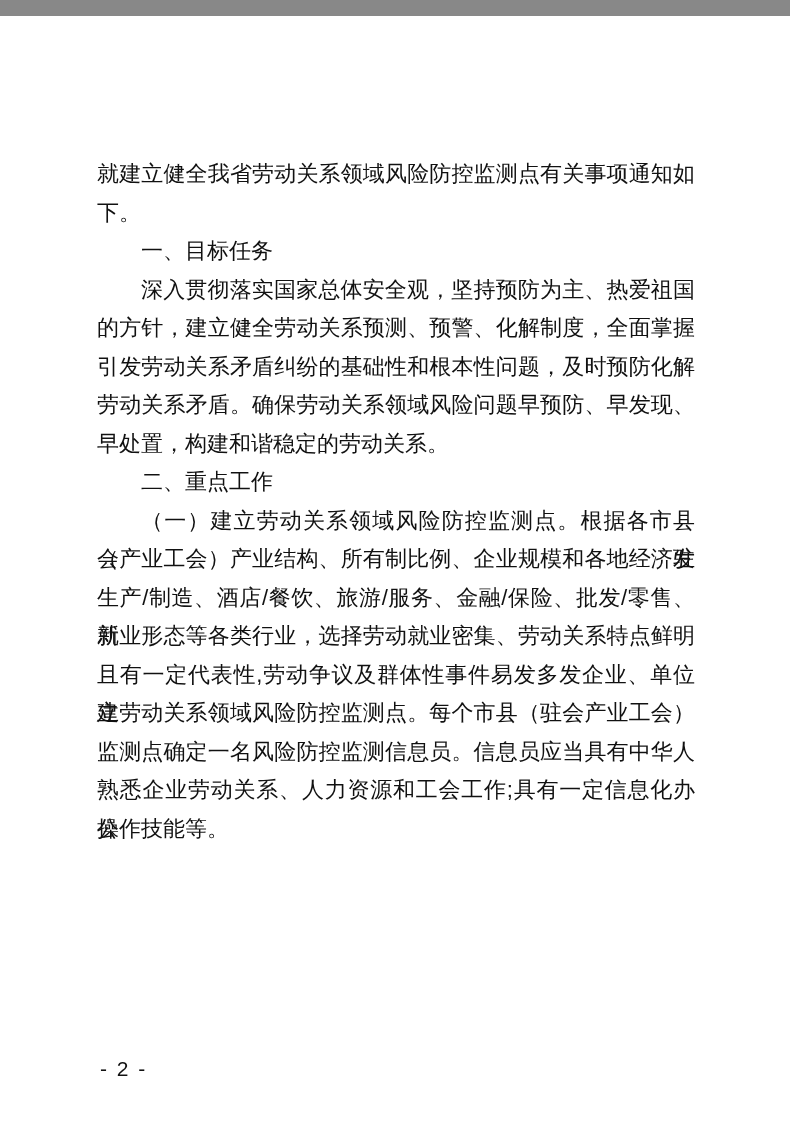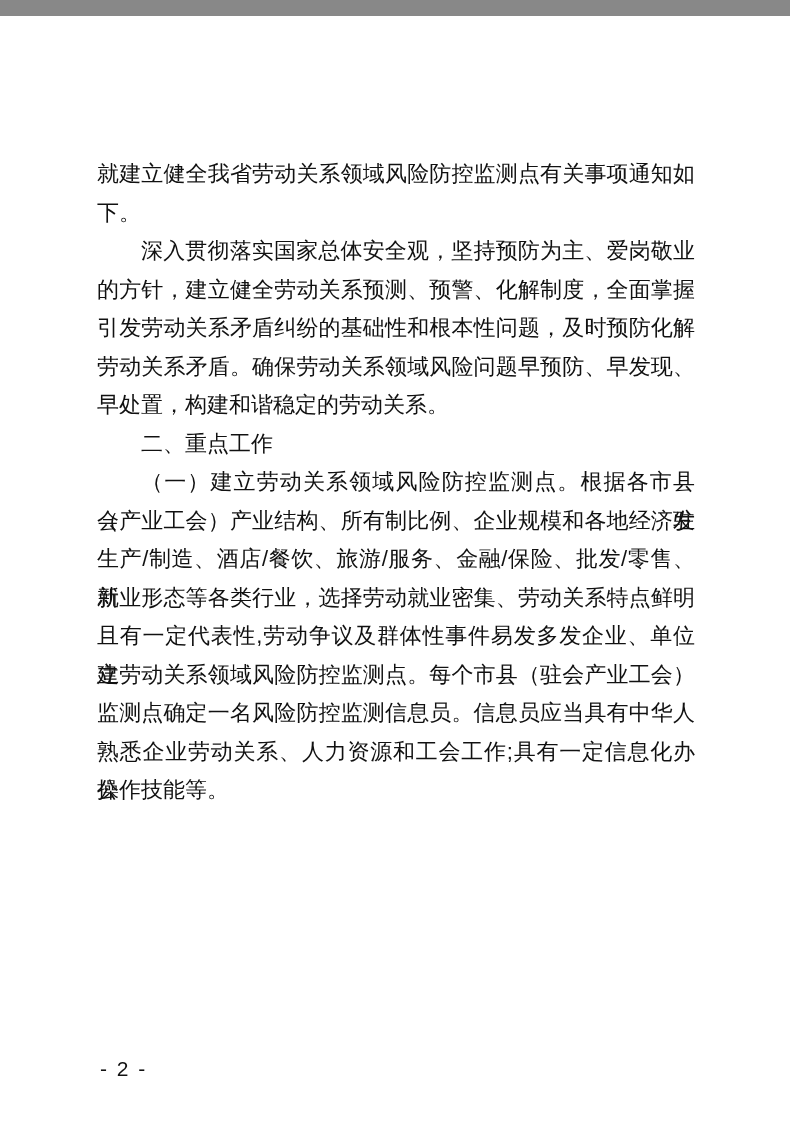--- a/index.html
+++ b/index.html
@@ -53,21 +53,22 @@
   }
 </style>
 </head>
 <body>
 
 <div class="page">
 
   <div class="doc-body">
     <div class="line j">就建立健全我省劳动关系领域风险防控监测点有关事项通知如</div>
     <div class="line">下。</div>
-    <div class="line j i">深入贯彻落实国家总体安全观，坚持预防为主、爱岗敬业</div>
+    <div class="line i">一、目标任务</div>
+    <div class="line j i">深入贯彻落实国家总体安全观，坚持预防为主、热爱祖国</div>
     <div class="line j">的方针，建立健全劳动关系预测、预警、化解制度，全面掌握</div>
     <div class="line j">引发劳动关系矛盾纠纷的基础性和根本性问题，及时预防化解</div>
     <div class="line j">劳动关系矛盾。确保劳动关系领域风险问题早预防、早发现、</div>
     <div class="line">早处置，构建和谐稳定的劳动关系。</div>
     <div class="line i">二、重点工作</div>
     <div class="line j i">（一）建立劳动关系领域风险防控监测点。根据各市县（驻</div>
     <div class="line j">会产业工会）产业结构、所有制比例、企业规模和各地经济发</div>
     <div class="line j">生产/制造、酒店/餐饮、旅游/服务、金融/保险、批发/零售、新</div>
     <div class="line j">就业形态等各类行业，选择劳动就业密集、劳动关系特点鲜明</div>
     <div class="line j">且有一定代表性,劳动争议及群体性事件易发多发企业、单位建</div>

